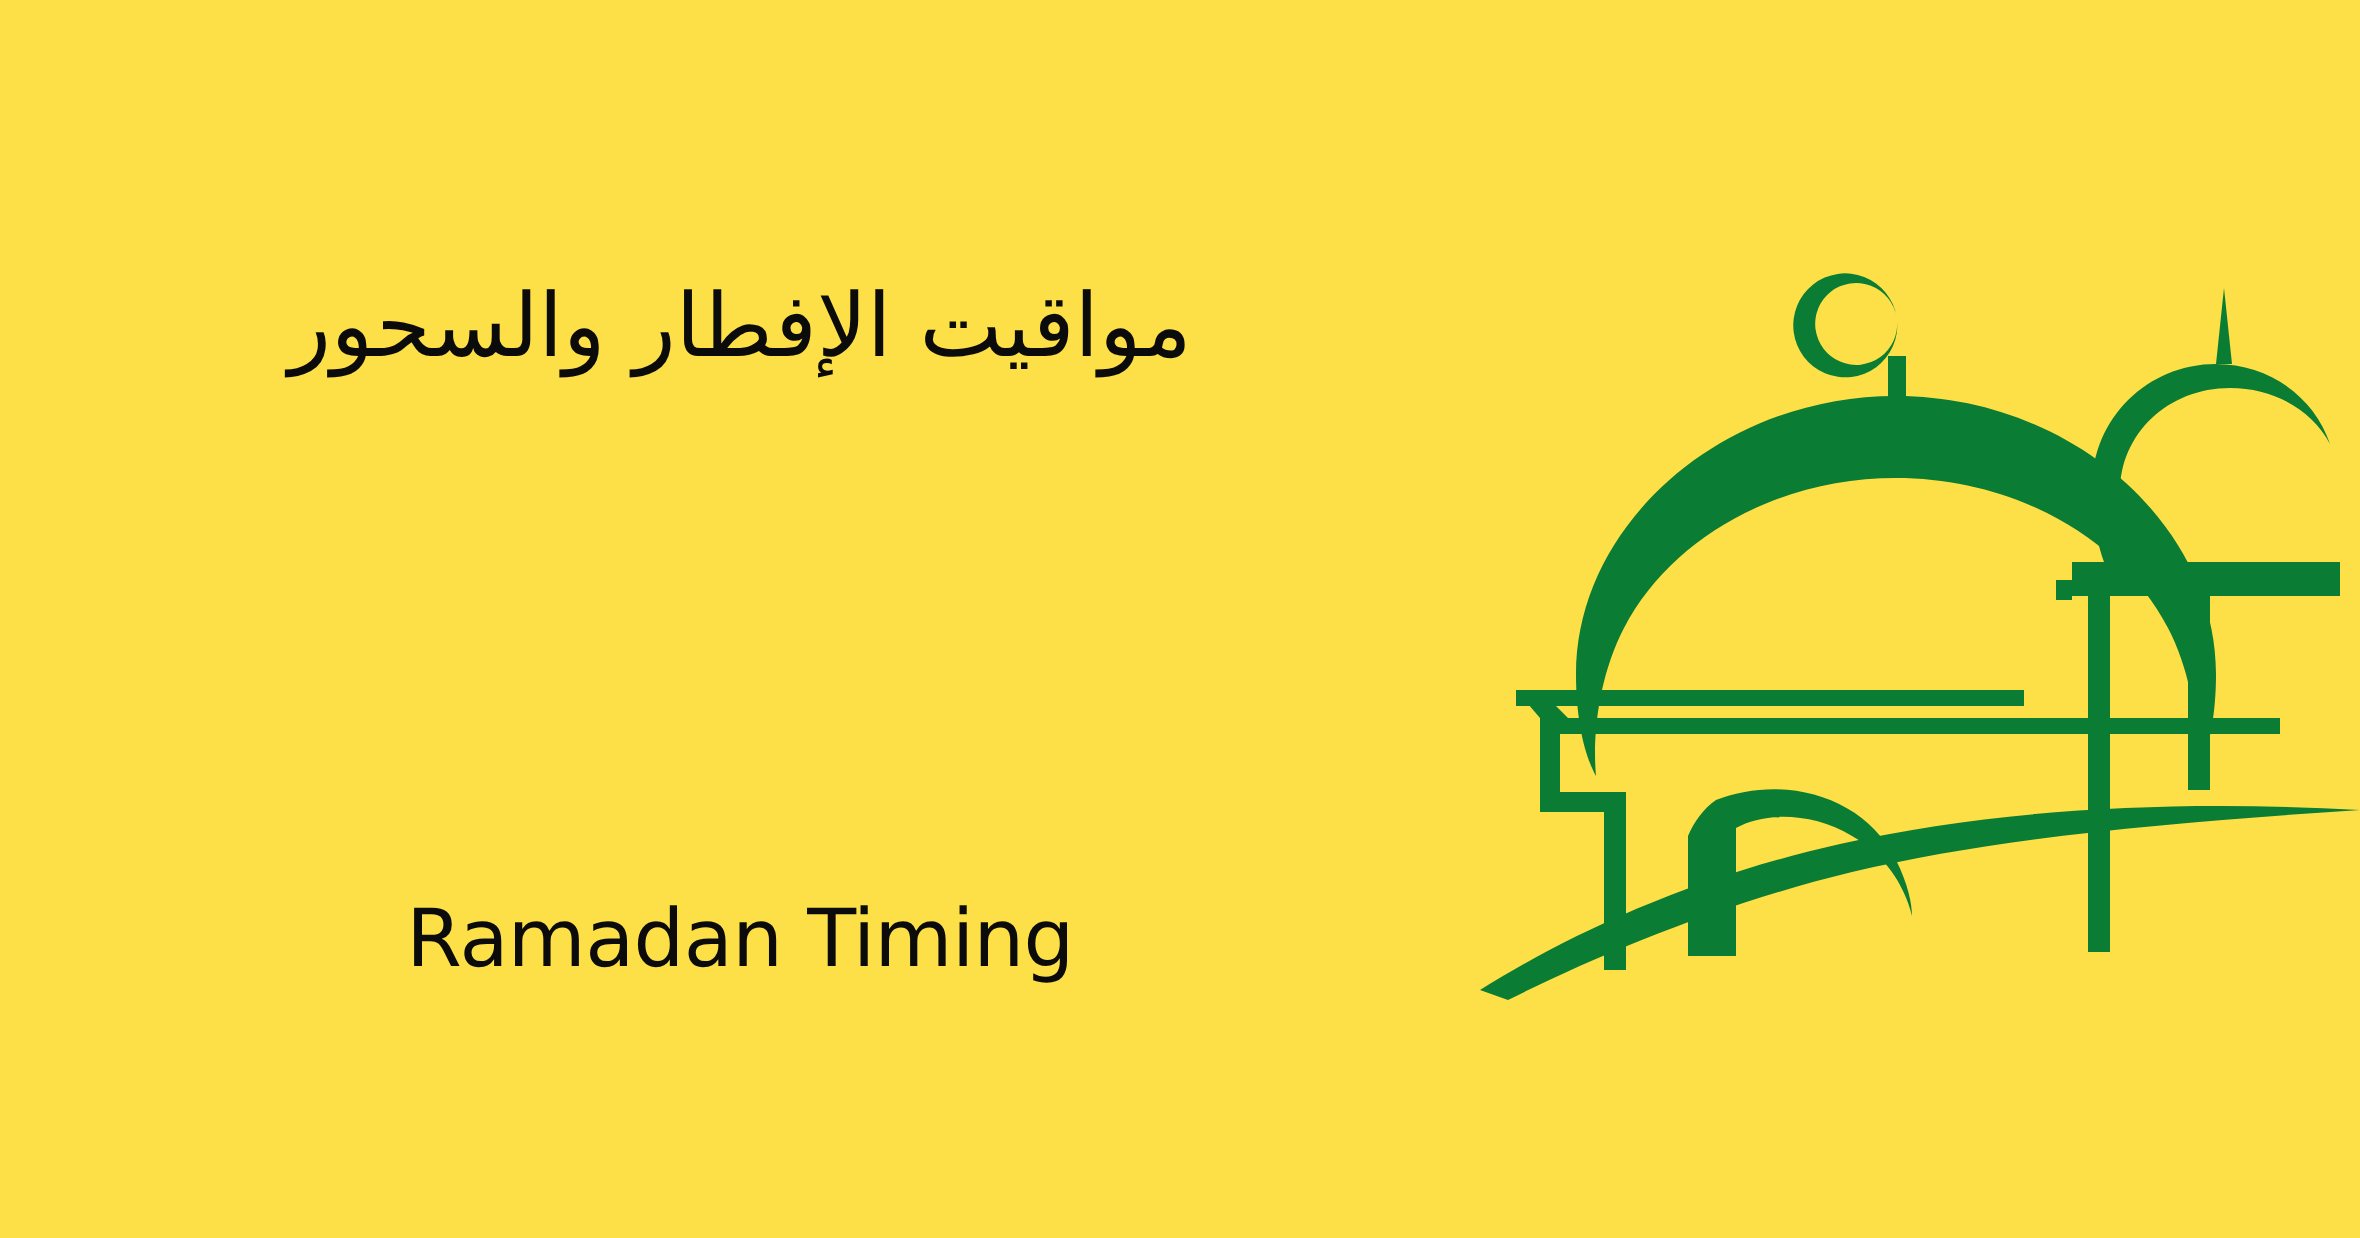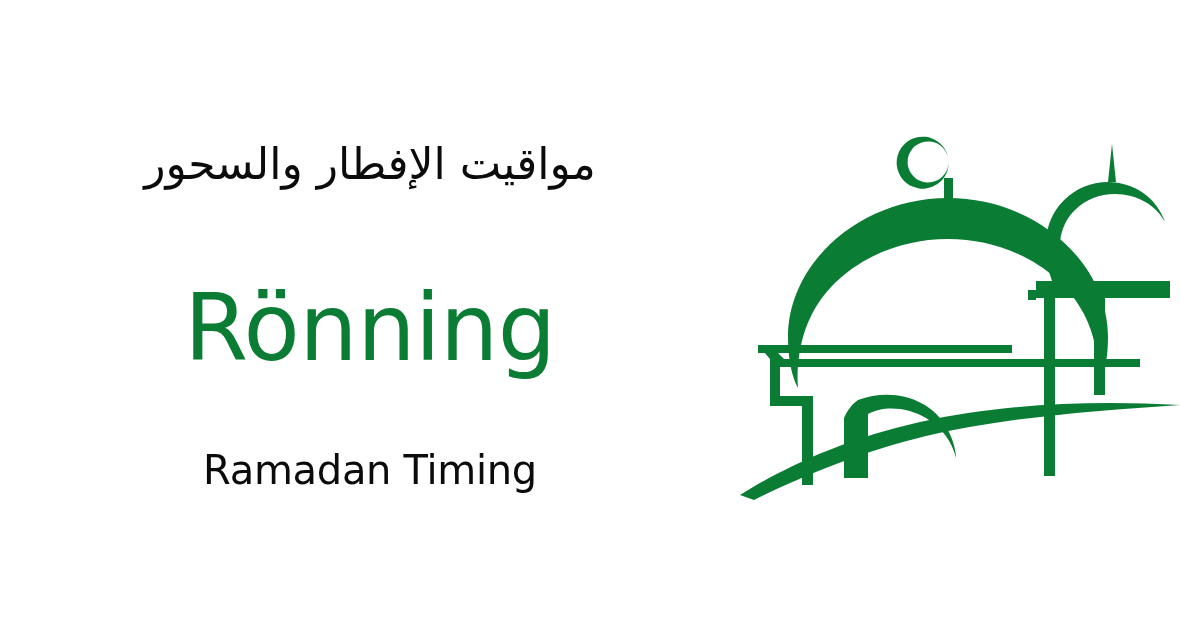--- a/index.html
+++ b/index.html
@@ -5,21 +5,21 @@
 <style>
   html, body {
     margin: 0;
     padding: 0;
     background: #c8ecd4;
   }
   #poster {
     position: relative;
     width: 1180px;
     height: 619px;
-    background: #ffffff;
+    background: #fde047;
     overflow: hidden;
     font-family: "Liberation Sans", "DejaVu Sans", sans-serif;
   }
 
   
   #text-block {
     position: absolute;
     left: 0;
     top: 0;
     width: 740px;
@@ -83,21 +83,20 @@
 </style>
 </head>
 <body>
 
 <div id="poster">
 
   <div id="text-block">
 
     <div id="arabic-title">مواقيت الإفطار والسحور</div>
 
-    <div id="city-name">Rönning</div>
 
     <div id="subtitle">Ramadan Timing</div>
 
   </div>
 
   <div id="mosque-art">
     <svg width="440" height="420" viewBox="0 0 440 420" xmlns="http://www.w3.org/2000/svg">
 
       <g>
         <path fill="#0a7c34" d="

